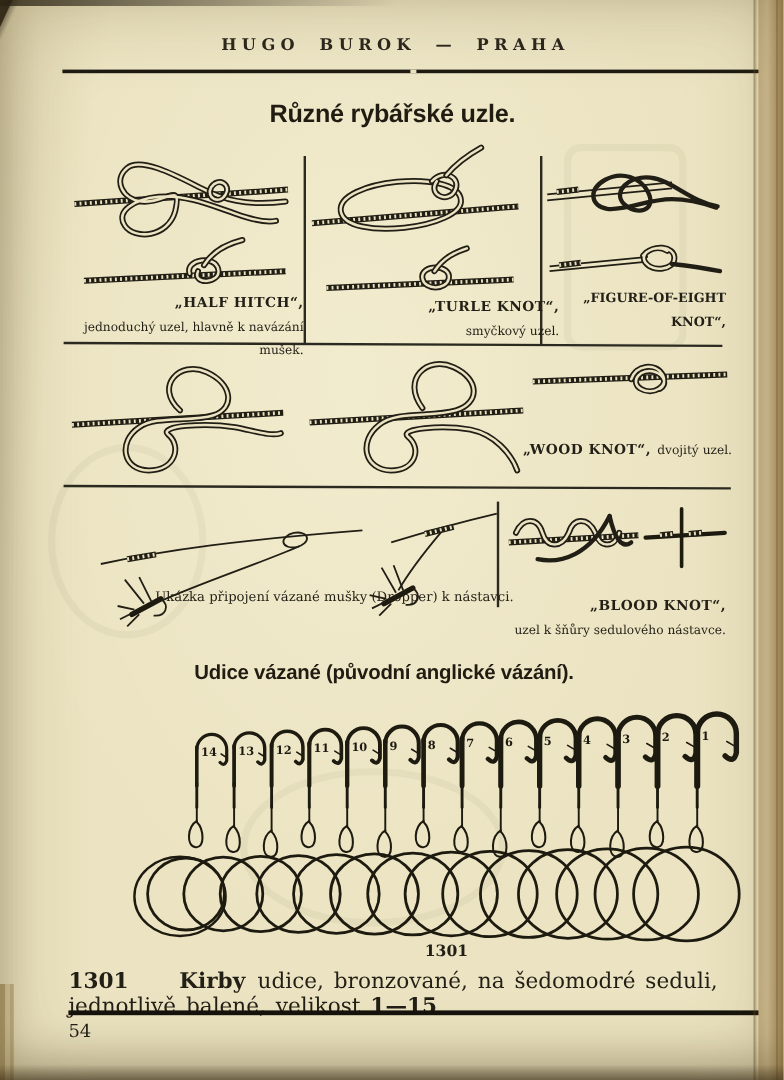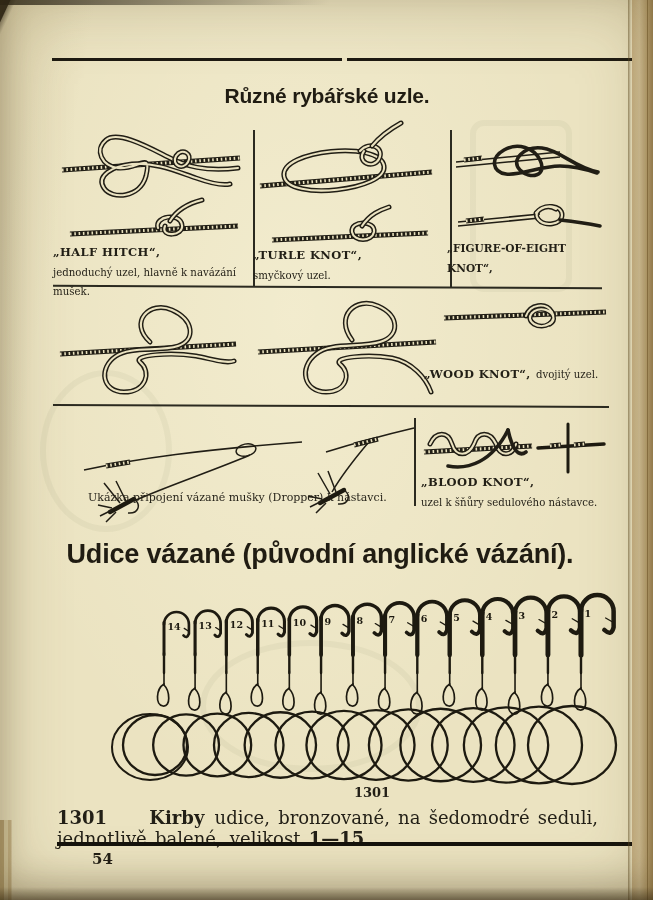--- a/index.html
+++ b/index.html
@@ -30,66 +30,67 @@
   .ghost.g2{left:470px;top:120px;width:90px;height:160px;border-radius:14px;}
   .ghost.g3{left:200px;top:640px;width:210px;height:120px;}
   
   .publisher{position:absolute;left:53px;top:30px;width:553px;text-align:center;
     font-weight:bold;font-size:13.5px;letter-spacing:4.5px;word-spacing:7px;color:#2a261c;}
   .rule-top{position:absolute;left:52px;top:58px;width:597px;height:3px;background:#1d1a12;}
   .rule-top .notch{position:absolute;left:290px;top:0;width:5px;height:3px;background:#ebe3c1;}
   
   .sec-title{position:absolute;font-family:"Liberation Sans",sans-serif;font-weight:bold;color:#201c12;text-align:center;letter-spacing:-.2px;}
   .t1{left:53px;top:84px;width:548px;font-size:21px;}
-  .t2{left:40px;top:539px;width:560px;font-size:27px;}
+  .t2{left:40px;top:551px;width:560px;font-size:17px;}
   
   .gline{position:absolute;background:#2b2a20;}
   .h1{left:53px;top:286px;width:549px;height:1.6px;transform:rotate(.25deg);}
   .h2{left:53px;top:405px;width:556px;height:1.6px;transform:rotate(.2deg);}
   .v1{left:253px;top:130px;width:1.6px;height:157px;}
   .v2{left:450px;top:130px;width:1.6px;height:157px;}
   .v3{left:414px;top:418px;width:1.6px;height:88px;}
   
-  .cap{position:absolute;text-align:left;line-height:1.22;}
+  .cap{position:absolute;text-align:right;line-height:1.22;}
   .cap b{font-size:11.5px;letter-spacing:.4px;}
   .cap .d{font-size:10.2px;}
   .cap1{left:53px;top:241px;width:200px;}
   .cap2{left:253px;top:244px;width:213px;}
   .cap3{left:447px;top:237px;width:158px;}
   .cap3 b{font-size:10.6px;letter-spacing:0;}
   .capwood{left:424px;top:363px;width:186px;}
   .capdrop{left:88px;top:491px;width:340px;font-size:11px;}
-  .capblood{left:421px;top:471px;width:184px;}
+  .capblood{left:421px;top:493px;width:184px;}
   
   svg{position:absolute;left:0;top:0;}
   .leader{fill:none;stroke:#211e15;stroke-width:5;}
   .ribs{fill:none;stroke:#e9e1be;stroke-width:3;stroke-dasharray:1.6 2.7;}
   .rope-o{fill:none;stroke:#211e15;stroke-width:5;stroke-linecap:round;}
   .rope-i{fill:none;stroke:#ebe3c1;stroke-width:2.1;stroke-linecap:round;}
   .cord{fill:none;stroke:#211e15;stroke-width:3.6;stroke-linecap:round;}
   .thin{fill:none;stroke:#211e15;stroke-width:1.5;}
   .hookln{fill:none;stroke:#1d1a10;stroke-linecap:round;stroke-linejoin:round;}
   .hook-num{font-family:"DejaVu Serif",serif;font-weight:bold;font-size:9.5px;fill:#1c1910;}
   .fig-num{font-family:"DejaVu Serif",serif;font-weight:bold;font-size:13px;fill:#221f16;}
   
   .item-line{position:absolute;left:57px;top:807px;width:555px;font-size:18px;word-spacing:2.5px;}
   .item-line .code{font-weight:bold;margin-right:34px;}
   .item-line .brand{font-weight:bold;margin-right:2px;}
   .item-line .sizes{font-weight:bold;}
   .rule-bottom{position:absolute;left:57px;top:842px;width:593px;height:4px;background:#14120c;}
-  .page-num{position:absolute;left:57px;top:850px;font-weight:bold;font-size:15px;margin-left:35px;}
+  .page-num{position:absolute;left:57px;top:850px;font-weight:normal;font-size:15px;}
 </style>
 </head>
 <body>
 
 <div id="page">
   <div class="ghost g1"></div>
   <div class="ghost g2"></div>
   <div class="ghost g3"></div>
 
+  <div class="publisher">HUGO BUROK — PRAHA</div>
   <div class="rule-top">
       <span class="notch"></span>
     </div>
 
   <div class="sec-title t1">Různé rybářské uzle.</div>
 
   <div class="gline h1"></div>
   <div class="gline h2"></div>
   <div class="gline v1"></div>
   <div class="gline v2"></div>

